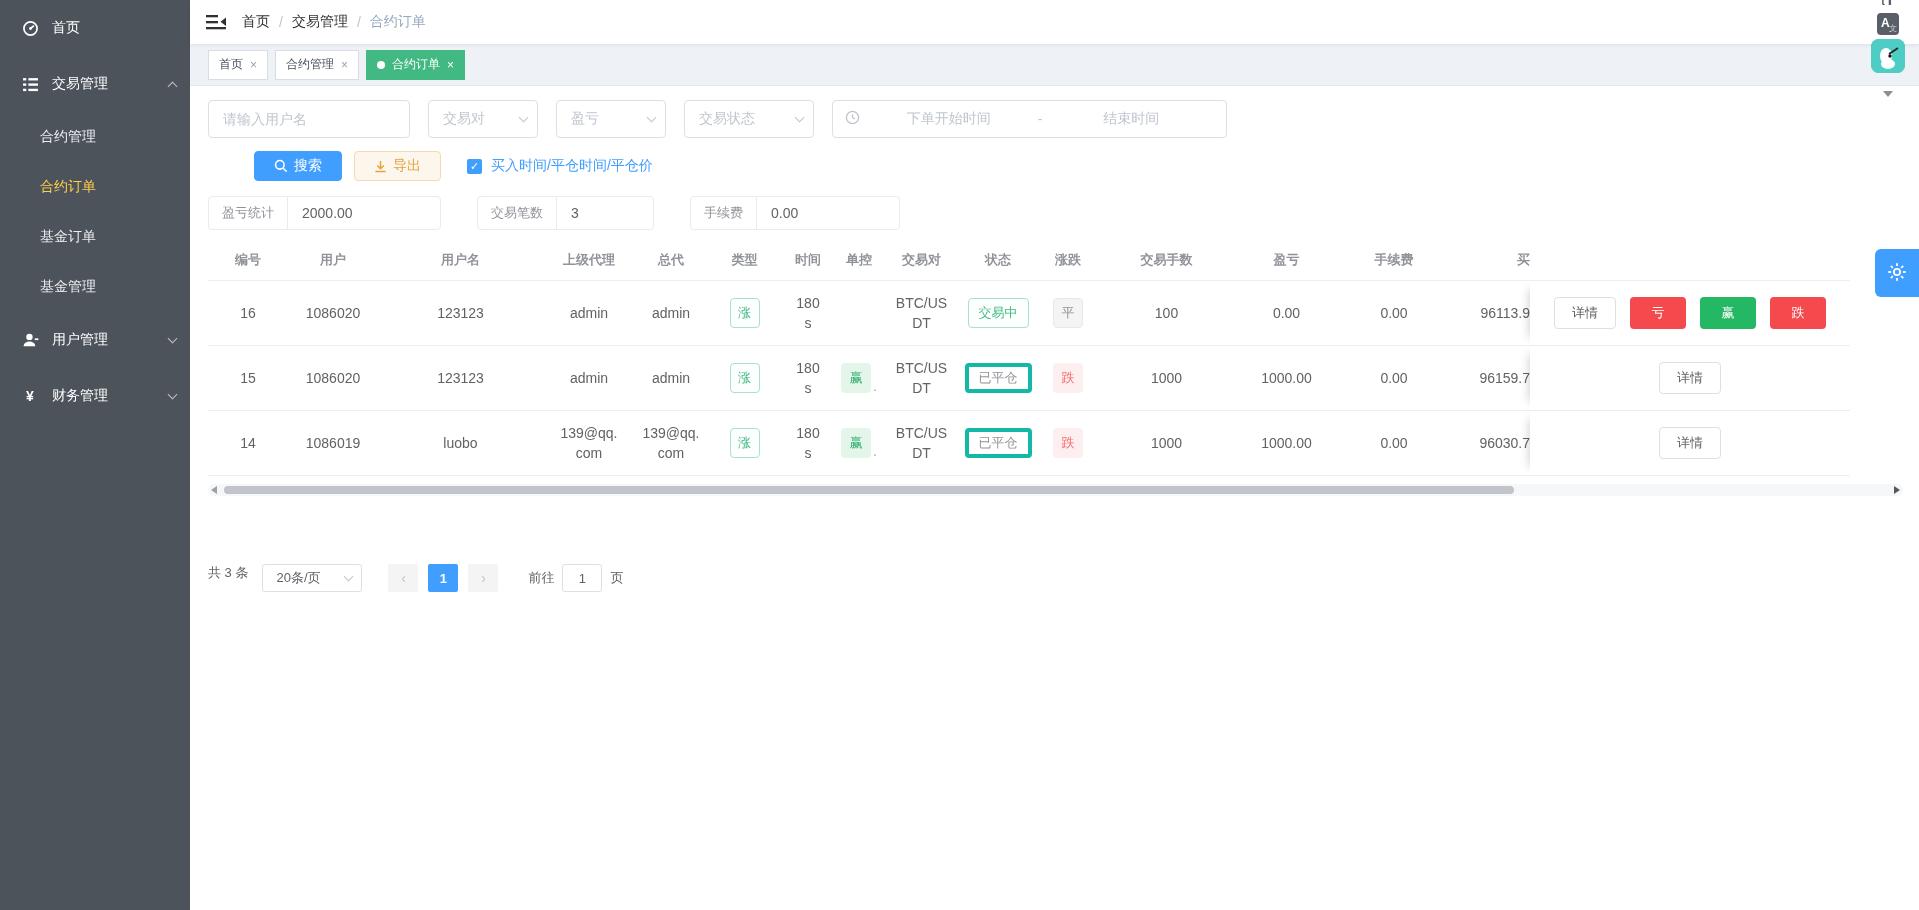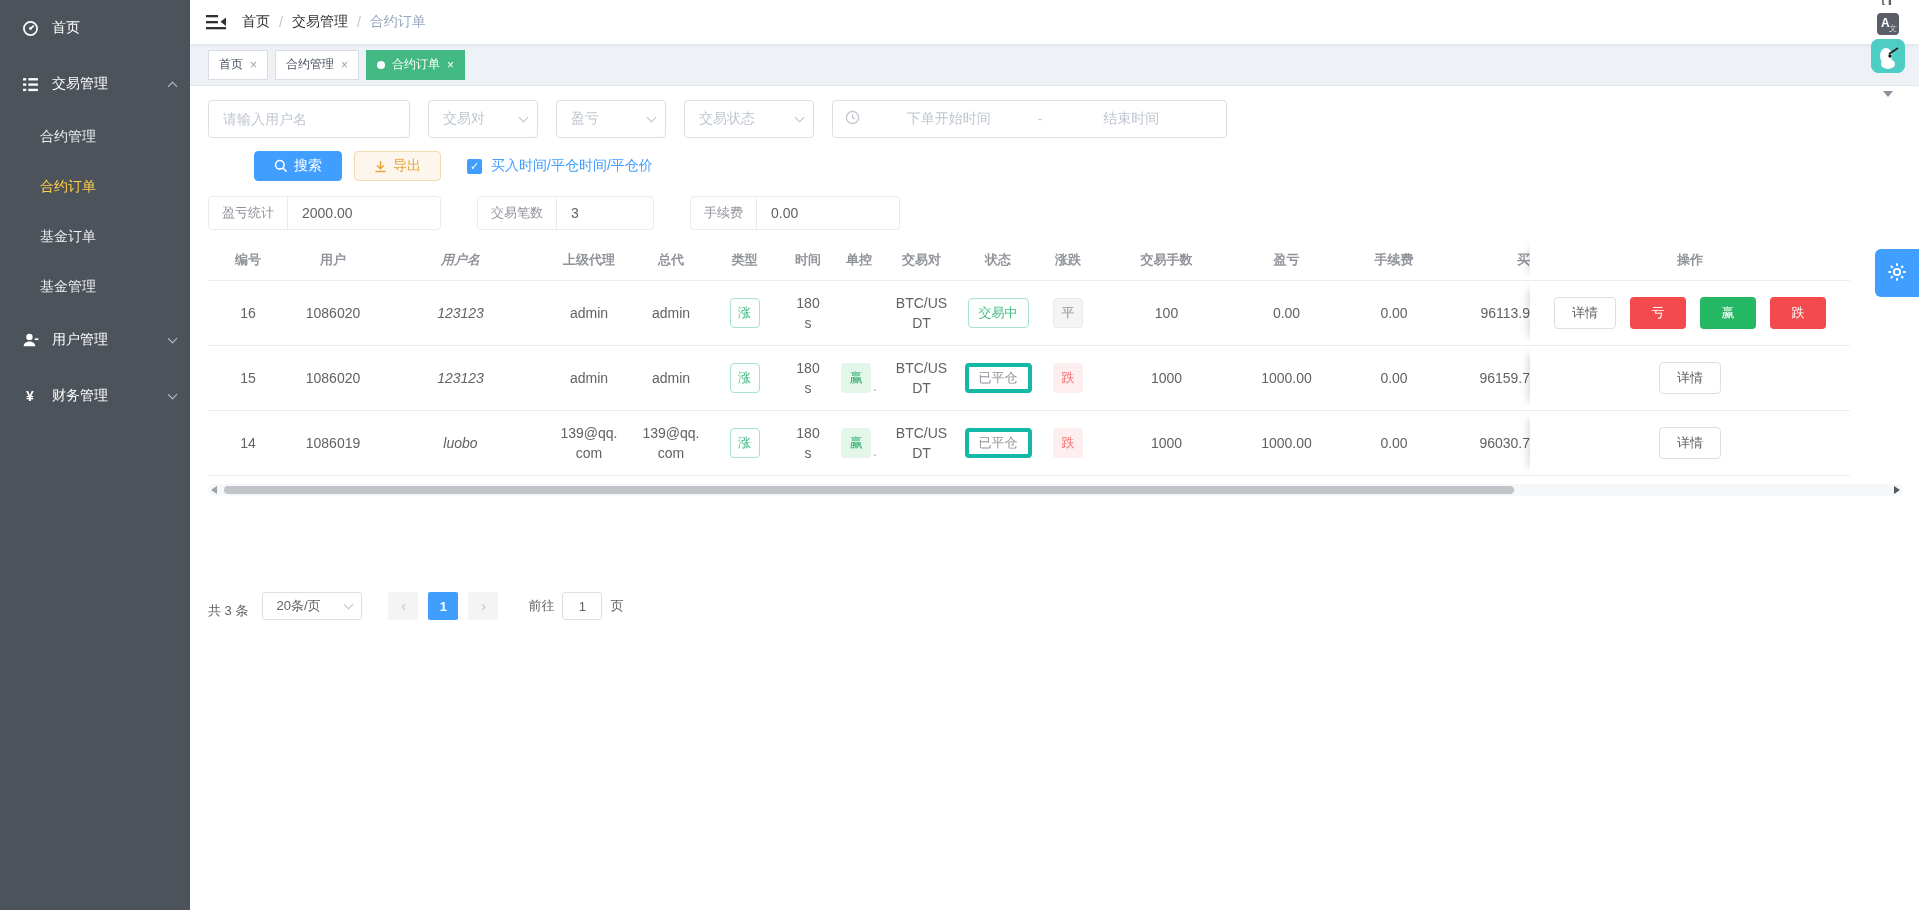--- a/index.html
+++ b/index.html
@@ -66,21 +66,21 @@
   .stat-value { padding:0 14px; display:flex; align-items:center; color:#606266; font-size:14px; }
   .sv-150 { width:152px; } .sv-95 { width:96px; } .sv-140 { width:142px; }
 
   
   .table-wrap { margin-top:11px; width:1642px; }
   .t-row { display:flex; border-bottom:1px solid #ebeef5; align-items:stretch; }
   .t-row.hd { height:40px; }
   .t-row.bd { height:65px; }
   .t-cell { display:flex; align-items:center; justify-content:center; text-align:center; white-space:pre-line; font-size:14px; color:#606266; line-height:1.45; overflow:hidden; }
   .t-row.hd .t-cell { color:#909399; font-weight:700; font-size:13px; white-space:nowrap; }
-  .c0{width:80px;} .c1{width:90px;} .c2{width:165px;font-style:italic;} .c3{width:92px;} .c4{width:72px;}
+  .c0{width:80px;} .c1{width:90px;} .c2{width:165px;} .c3{width:92px;} .c4{width:72px;}
   .c5{width:75px;} .c6{width:52px;} .c7{width:50px;} .c8{width:75px;} .c9{width:78px;}
   .c10{width:62px;} .c11{width:135px;} .c12{width:105px;} .c13{width:110px;}
   .c14{width:81px; justify-content:flex-end; white-space:nowrap;}
   .c-op{width:320px; background:#fff; box-shadow:-9px 0 9px -8px rgba(0,0,0,.18); gap:14px;}
 
   .sq-tag { min-width:30px; height:30px; padding:0 6px; border-radius:4px; display:inline-flex; align-items:center; justify-content:center; font-size:13px; }
   .sq-green-outline { border:1px solid #a9e3c6; color:#42b983; background:#fcfffd; }
   .sq-green-fill { background:#e4f6ea; color:#2fae6e; }
   .sq-gray-fill { background:#f4f4f5; border:1px solid #e9e9eb; color:#909399; }
   .sq-red-fill { background:#fdeef0; color:#f56c6c; }
@@ -95,21 +95,21 @@
   .btn-success { background:#25b864; color:#fff; width:56px; }
 
   
   .h-scroll { margin-top:8px; width:1695px; height:12px; background:#f6f7f9; border-radius:6px; position:relative; }
   .h-thumb { position:absolute; left:16px; top:2px; width:1290px; height:8px; background:#c1c4c9; border-radius:4px; cursor:grab; }
   .h-arrow { position:absolute; top:2px; width:0; height:0; border-top:4px solid transparent; border-bottom:4px solid transparent; }
   .h-arrow.left { left:3px; border-right:6px solid #9aa0a6; }
   .h-arrow.right { right:3px; border-left:6px solid #55585c; }
 
   
-  .pager { margin-top:96px; display:flex; align-items:flex-end; font-size:13px; color:#606266; }
+  .pager { margin-top:68px; display:flex; align-items:flex-start; font-size:13px; color:#606266; }
   .pg-total { margin-right:14px; }
   .pg-select { width:100px; height:28px; border:1px solid #dcdfe6; border-radius:3px; display:flex; align-items:center; justify-content:space-between; padding:0 9px 0 13px; color:#606266; cursor:pointer; background:#fff; }
   .pg-btn { min-width:30px; height:28px; background:#f4f4f5; border-radius:2px; display:flex; align-items:center; justify-content:center; color:#c0c4cc; font-size:14px; margin-left:10px; cursor:pointer; border:none; font-family:inherit; }
   .pg-btn.first { margin-left:26px; }
   .pg-num { min-width:30px; height:28px; background:#409eff; color:#fff; border-radius:2px; display:flex; align-items:center; justify-content:center; font-weight:700; margin-left:10px; cursor:pointer; }
   .pg-goto { margin-left:30px; display:flex; align-items:center; gap:8px; }
   .pg-input { width:40px; height:28px; border:1px solid #dcdfe6; border-radius:3px; text-align:center; font-size:13px; color:#606266; font-family:inherit; outline:none; }
 
   
   .gear-fab { position:fixed; right:0; top:249px; width:44px; height:48px; background:#409eff; border:none; border-radius:6px 0 0 6px; display:flex; align-items:center; justify-content:center; cursor:pointer; z-index:9; }
@@ -323,21 +323,20 @@
           <div class="t-cell c5">类型</div>
           <div class="t-cell c6">时间</div>
           <div class="t-cell c7">单控</div>
           <div class="t-cell c8">交易对</div>
           <div class="t-cell c9">状态</div>
           <div class="t-cell c10">涨跌</div>
           <div class="t-cell c11">交易手数</div>
           <div class="t-cell c12">盈亏</div>
           <div class="t-cell c13">手续费</div>
           <div class="t-cell c14">买</div>
-          <div class="t-cell c-op">操作</div>
         </div>
 
         <div class="t-row bd">
           <div class="t-cell c0">16</div>
           <div class="t-cell c1">1086020</div>
           <div class="t-cell c2">123123</div>
           <div class="t-cell c3">admin</div>
           <div class="t-cell c4">admin</div>
           <div class="t-cell c5"><span class="sq-tag sq-green-outline">涨</span></div>
           <div class="t-cell c6">180

